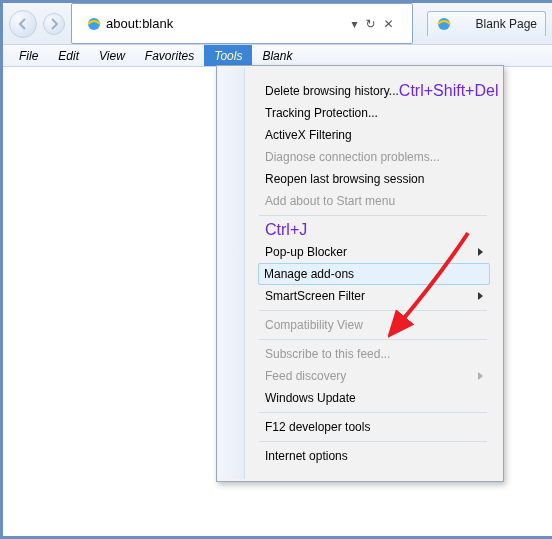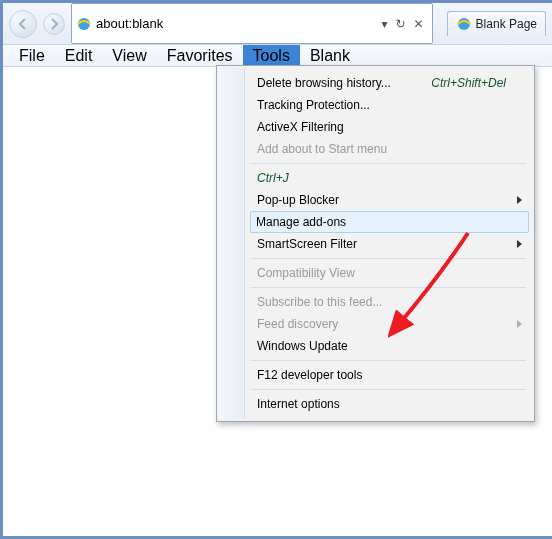--- a/index.html
+++ b/index.html
@@ -4,46 +4,46 @@
 <style>
   * { box-sizing: border-box; margin: 0; padding: 0; font-family: "Segoe UI", Tahoma, sans-serif; }
   body { width: 552px; height: 539px; background: #fff; overflow: hidden; position: relative; }
   .frame { border: 3px solid #6b8fbe; border-right: none; background: #fff; height: 539px; position: relative; }
 
   
   .navbar { height: 42px; background: linear-gradient(#f3f6fb, #e6edf6); border-bottom: 1px solid #c9d4e4; display: flex; align-items: center; padding: 4px 6px; gap: 6px; }
   .nav-btn { width: 28px; height: 28px; border-radius: 50%; background: radial-gradient(circle at 30% 30%, #fff, #d7e3f1 60%, #bcd0e6); border: 1px solid #9fb6d2; display: flex; align-items: center; justify-content: center; opacity: 0.55; }
   .nav-btn svg { width: 12px; height: 12px; }
   .nav-fwd { width: 22px; height: 22px; }
-  .addr-wrap { flex: 1; display: flex; align-items: center; background: #fff; border: 1px solid #8aa6c9; height: 41px; border-radius: 2px; padding: 0 4px; }
+  .addr-wrap { flex: 1; display: flex; align-items: center; background: #fff; border: 1px solid #8aa6c9; height: 41px; border-radius: 2px; padding: 0 14px; }
   .ie-icon { width: 16px; height: 16px; display: flex; align-items: center; justify-content: center; margin-right: 4px; }
   .ie-icon svg { width: 16px; height: 16px; }
   .addr-text { flex: 1; font-size: 13px; color: #000; }
   .addr-controls { display: flex; align-items: center; gap: 8px; padding-right: 4px; color: #555; }
   .addr-controls span { font-size: 12px; cursor: default; }
   .tabbar { display: flex; align-items: center; padding-left: 8px; }
-  .tab { height: 25px; border: 1px solid #a8bdd8; border-bottom: none; background: linear-gradient(#f7fafe, #e9f0fa); display: flex; align-items: center; padding: 0 8px; gap: 0; font-size: 12px; color: #222; border-top-left-radius: 3px; border-top-right-radius: 3px; }
+  .tab { height: 25px; border: 1px solid #a8bdd8; border-bottom: none; background: linear-gradient(#f7fafe, #e9f0fa); display: flex; align-items: center; padding: 0 8px; gap: 20px; font-size: 12px; color: #222; border-top-left-radius: 3px; border-top-right-radius: 3px; }
 
   
-  .menubar { height: 22px; background: linear-gradient(#f7fafe, #eef3fa); border-bottom: 1px solid #c9d4e4; display: flex; align-items: stretch; font-size: 16px; color: #000; padding-left: 6px; }
+  .menubar { height: 22px; background: linear-gradient(#f7fafe, #eef3fa); border-bottom: 1px solid #c9d4e4; display: flex; align-items: stretch; font-size: 12px; color: #000; padding-left: 6px; font-style: italic; }
   .menubar .mitem { padding: 0 10px; display: flex; align-items: center; cursor: default; }
-  .menubar .mitem.active { background: #3b84d6; color: #000000; }
+  .menubar .mitem.active { background: #3b84d6; color: #fef9c3; }
 
   
   .content { position: absolute; top: 64px; left: 0; right: 0; bottom: 0; background: #fff; }
 
   
-  .menu { position: absolute; left: 213px; top: 62px; width: 319px; background: #f2f2f2; border: 1px solid #9aa7b7; box-shadow: 2px 3px 6px rgba(0,0,0,0.25); padding: 6px; font-size: 12px; }
+  .menu { position: absolute; left: 213px; top: 62px; width: 288px; background: #f2f2f2; border: 1px solid #9aa7b7; box-shadow: 2px 3px 6px rgba(0,0,0,0.25); padding: 14px; font-size: 12px; }
   .gutter { position: absolute; left: 2px; top: 2px; bottom: 2px; width: 26px; background: linear-gradient(to right, #f3f6fb, #e8eef7); border-right: 1px solid #d5dde8; }
   .menu-items { position: relative; margin-left: 28px; }
   .mi { display: flex; align-items: center; height: 22px; padding: 0 22px 0 6px; color: #000; position: relative; cursor: default; }
   .mi.disabled { color: #9a9a9a; }
   .mi.hover { background: #e5f1fb; border: 1px solid #a8d2f0; border-radius: 2px; margin: 0 -1px; padding: 0 21px 0 5px; height: 22px; }
   .mi .label { flex: 1; white-space: nowrap; }
-  .mi .shortcut { color: #14532d; font-size: 12px; font-style: italic; }
+  .mi .shortcut { color: #6d28d9; font-size: 16px; }
   .mi .sub { position: absolute; right: 6px; width: 0; height: 0; border-top: 4px solid transparent; border-bottom: 4px solid transparent; border-left: 5px solid #333; }
   .mi.disabled .sub { border-left-color: #b0b0b0; }
   .sep { height: 1px; background: #d5dde8; margin: 3px 2px 3px 0; }
 
   
   .arrow { position: absolute; left: 385px; top: 225px; pointer-events: none; }
 </style>
 </head>
 <body>
 
@@ -105,20 +105,26 @@
         <span class="label">Delete browsing history...</span>
         <span class="shortcut">Ctrl+Shift+Del</span>
       </div>
       <div class="mi">
         <span class="label">Tracking Protection...</span>
       </div>
       <div class="mi">
         <span class="label">ActiveX Filtering</span>
       </div>
       <div class="mi disabled">
+        <span class="label">Diagnose connection problems...</span>
+      </div>
+      <div class="mi">
+        <span class="label">Reopen last browsing session</span>
+      </div>
+      <div class="mi disabled">
         <span class="label">Add about to Start menu</span>
       </div>
       <div class="sep"></div>
       <div class="mi">
         <span class="shortcut">Ctrl+J</span>
       </div>
       <div class="mi">
         <span class="label">Pop-up Blocker</span>
         <span class="sub"></span>
       </div>

